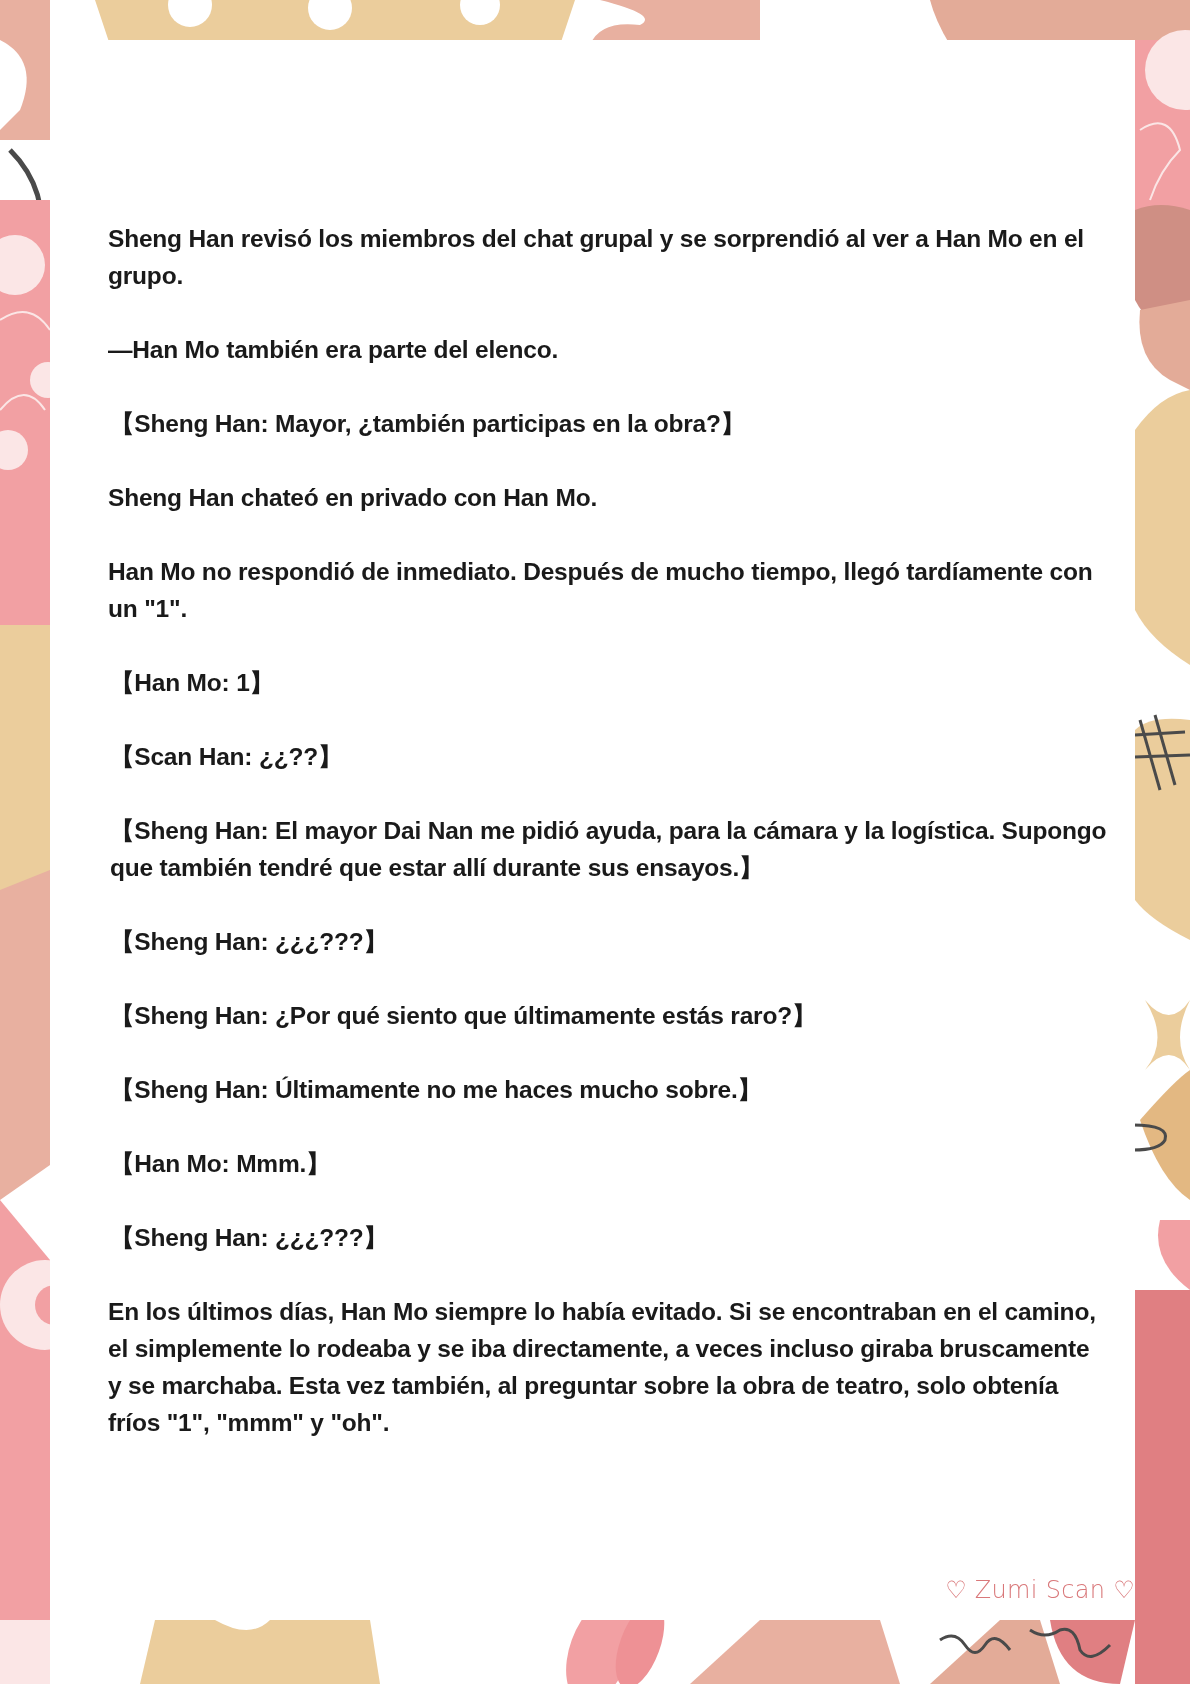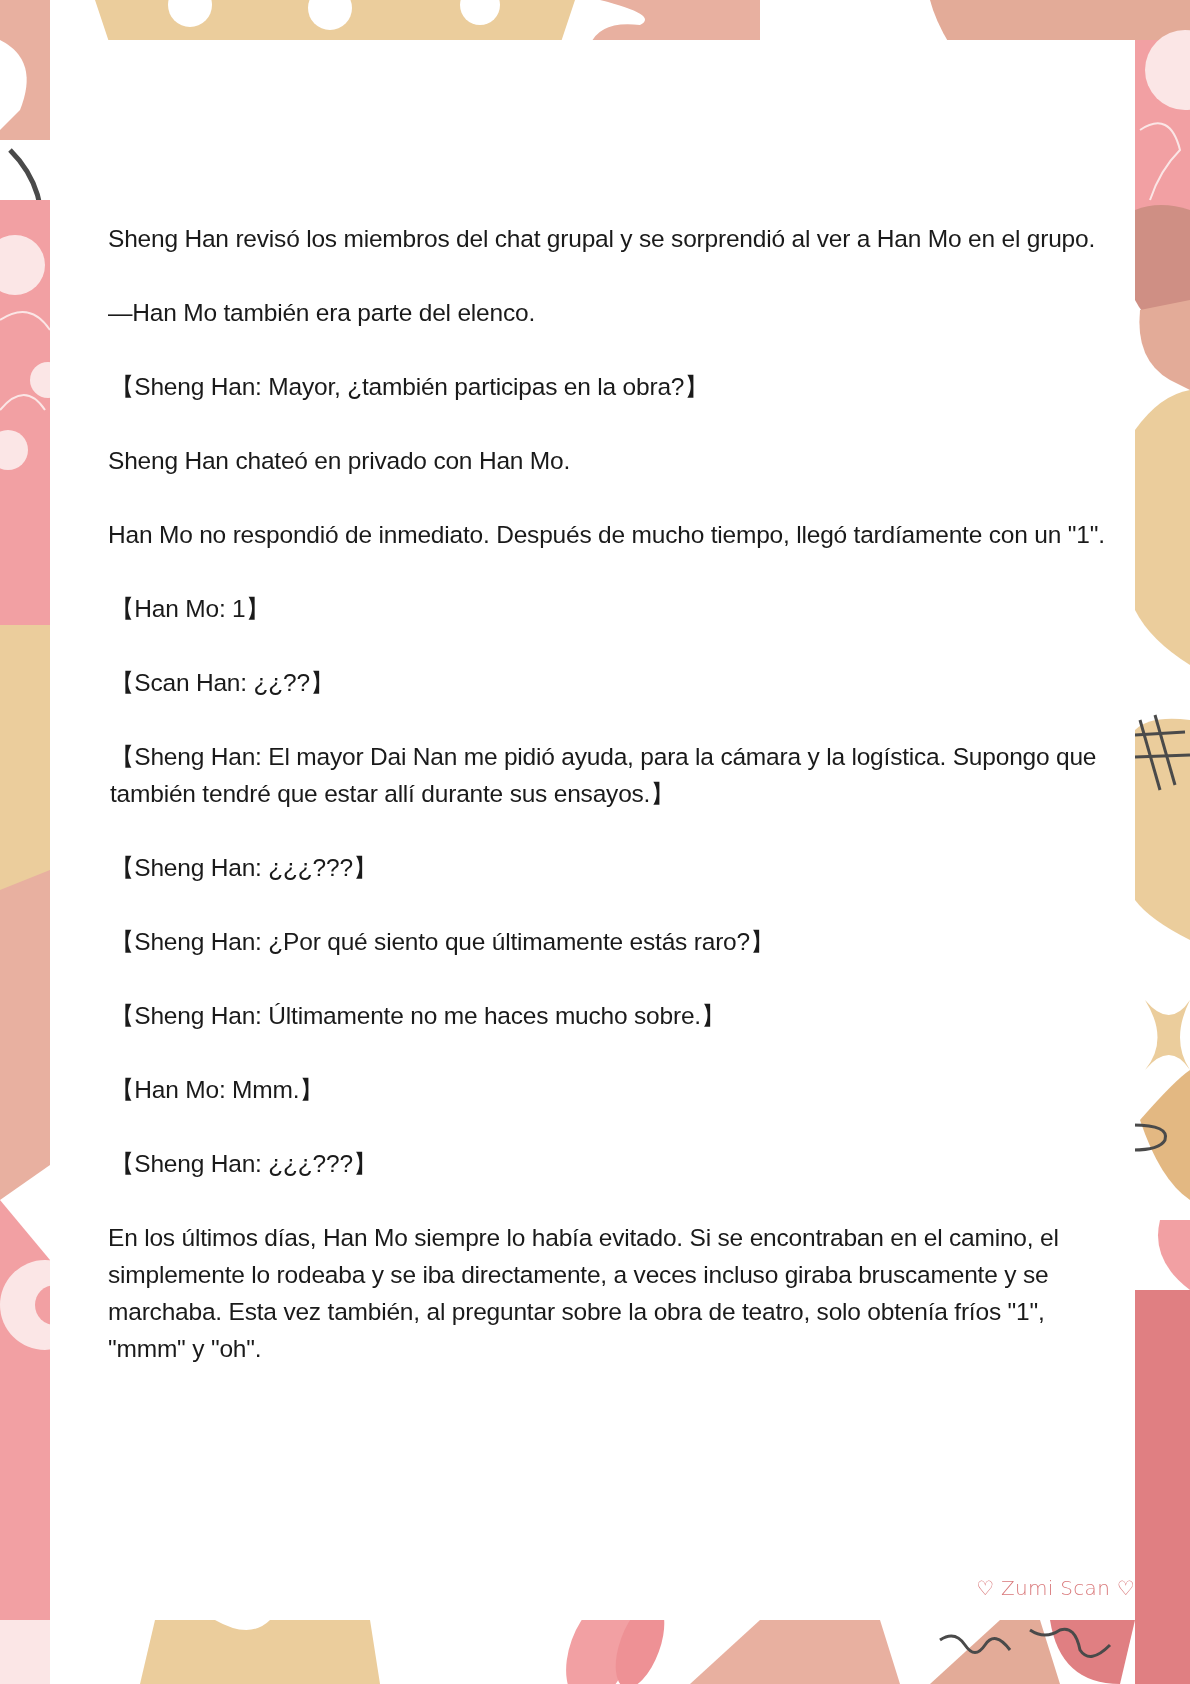--- a/index.html
+++ b/index.html
@@ -11,25 +11,25 @@
     .deco { position: absolute; }
     .page {
       position: absolute; left: 50px; top: 40px; width: 1085px; height: 1580px;
       background: #ffffff; z-index: 2;
     }
     .content {
       position: absolute; left: 58px; top: 180px; width: 1000px;
       font-size: 24.5px; line-height: 37px; color: #1a1a1a;
       letter-spacing: -0.2px;
     }
-    .para { margin: 0 0 37px 0; }
+    .para { margin: 0 0 37px 0; font-weight: bold; }
     .para.msg { padding-left: 2px; }
     .footer {
       position: absolute; right: 55px; top: 1576px;
-      font-size: 20px; color: #d9787a; letter-spacing: 0.3px;
+      font-size: 24px; color: #d9787a; letter-spacing: 0.3px;
       font-family: "DejaVu Sans", sans-serif; font-weight: 300;
     }
   </style>
 </head>
 <body>
 
 <svg class="deco" width="1190" height="1684" viewBox="0 0 1190 1684" style="left:0;top:0;z-index:1">
 
   <path d="M95,0 L575,0 L560,45 L110,45 Z" fill="#ebcd9c"></path>
   <circle cx="190" cy="5" r="22" fill="#fff"></circle>

